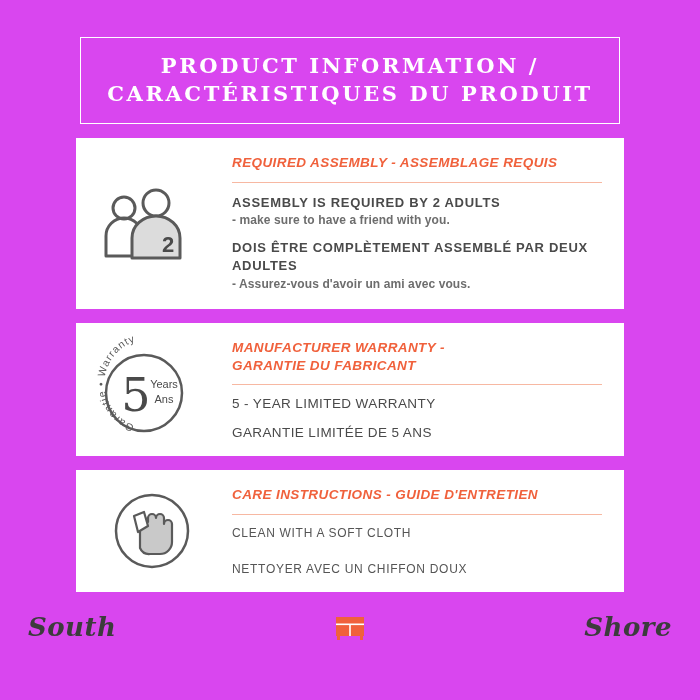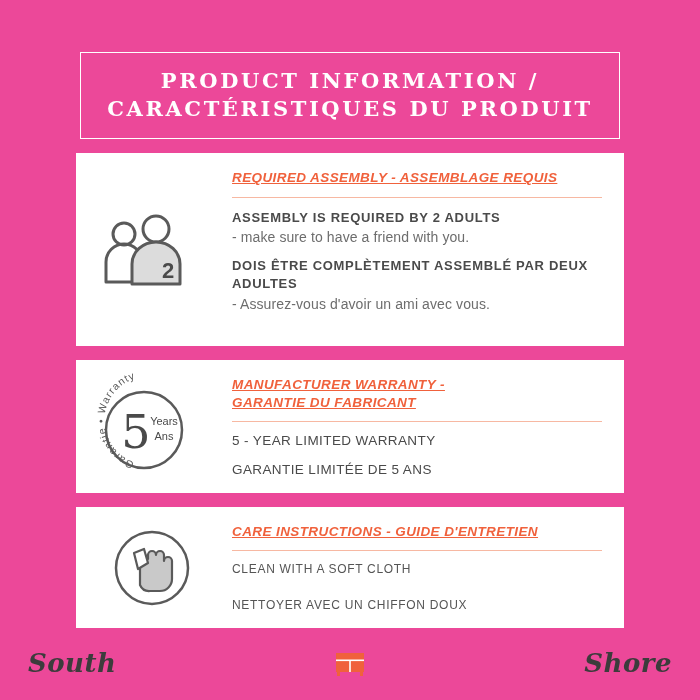--- a/index.html
+++ b/index.html
@@ -10,23 +10,23 @@
     width: 700px;
     height: 700px;
     background: #ffffff;
     font-family: "Liberation Sans", sans-serif;
     overflow: hidden;
   }
   .page {
     position: relative;
     width: 700px;
     height: 700px;
-    background: #ec4899;
+    background: #d946ef;
     box-sizing: border-box;
-    padding: 24px 28px 18px 28px;
+    padding: 9px 28px 18px 28px;
   }
   .inner {
     position: relative;
     width: 100%;
     height: 100%;
   }
 
   
   .header {
     margin: 28px 52px 0 52px;
@@ -71,37 +71,36 @@
     color: #f0613c;
     font-family: "Liberation Sans", sans-serif;
     font-style: italic;
     font-weight: bold;
     font-size: 13.5px;
     letter-spacing: 0.4px;
     line-height: 1.35;
     padding-bottom: 9px;
     border-bottom: 1px solid #f7b8a2;
     margin-bottom: 11px;
-    text-decoration: underline;
   }
   .para {
     margin: 0 0 10px 0;
   }
-  .para:last-child { margin-bottom: 16px; }
+  .para:last-child { margin-bottom: 0; }
   .para-strong {
     color: #4a4a4a;
     font-size: 13px;
     font-weight: bold;
     letter-spacing: 0.7px;
     line-height: 1.4;
   }
   .para-sub {
     color: #6d6d6d;
-    font-size: 14px;
-    font-weight: normal;
+    font-size: 12px;
+    font-weight: bold;
     letter-spacing: 0.1px;
     line-height: 1.45;
   }
   .warranty-line {
     color: #4a4a4a;
     font-size: 13.5px;
     letter-spacing: 0.4px;
     margin: 0 0 14px 0;
   }
   .warranty-line:last-child { margin-bottom: 0; }

